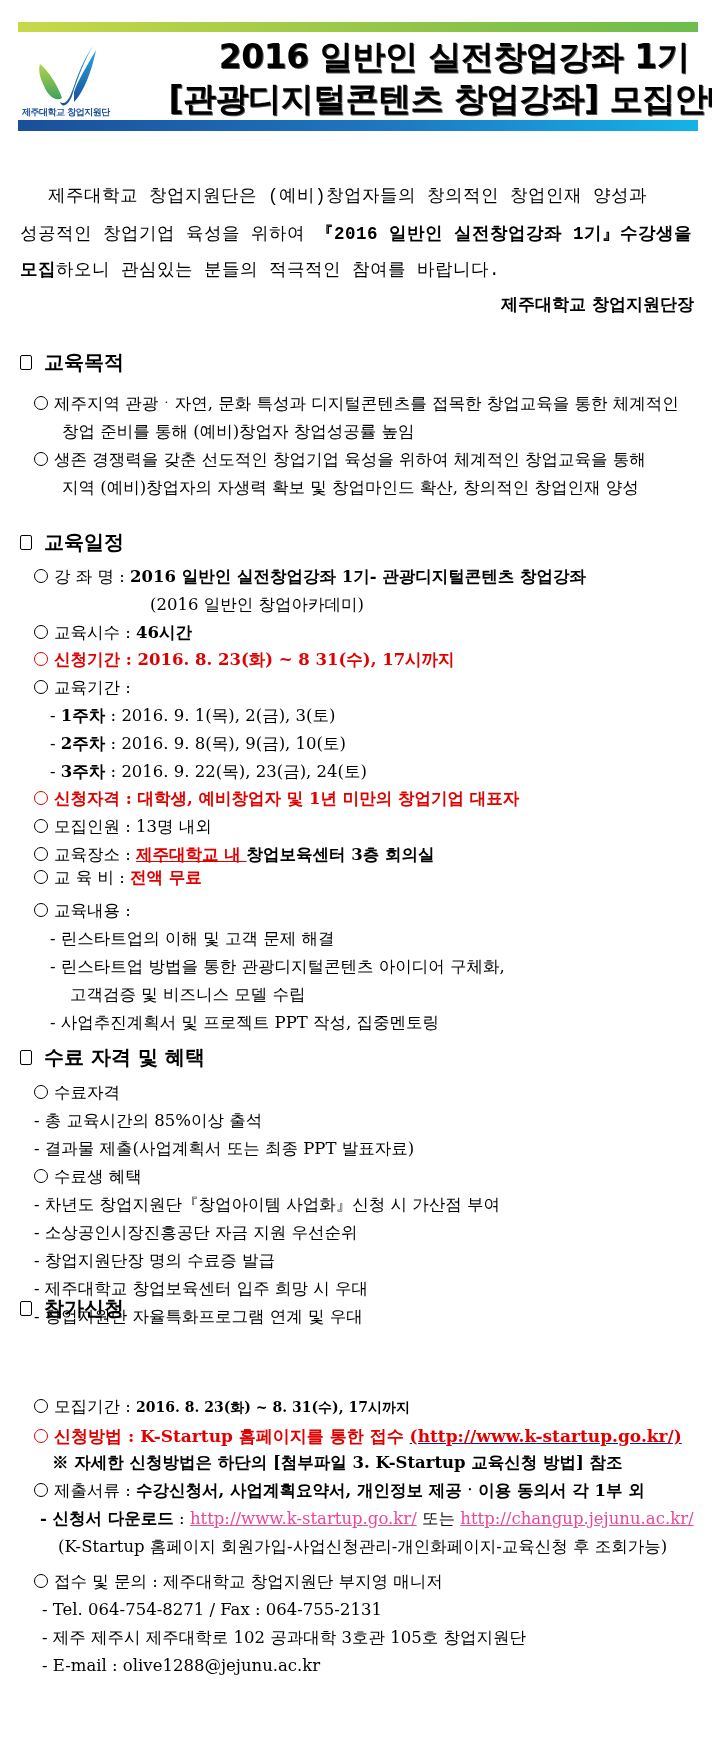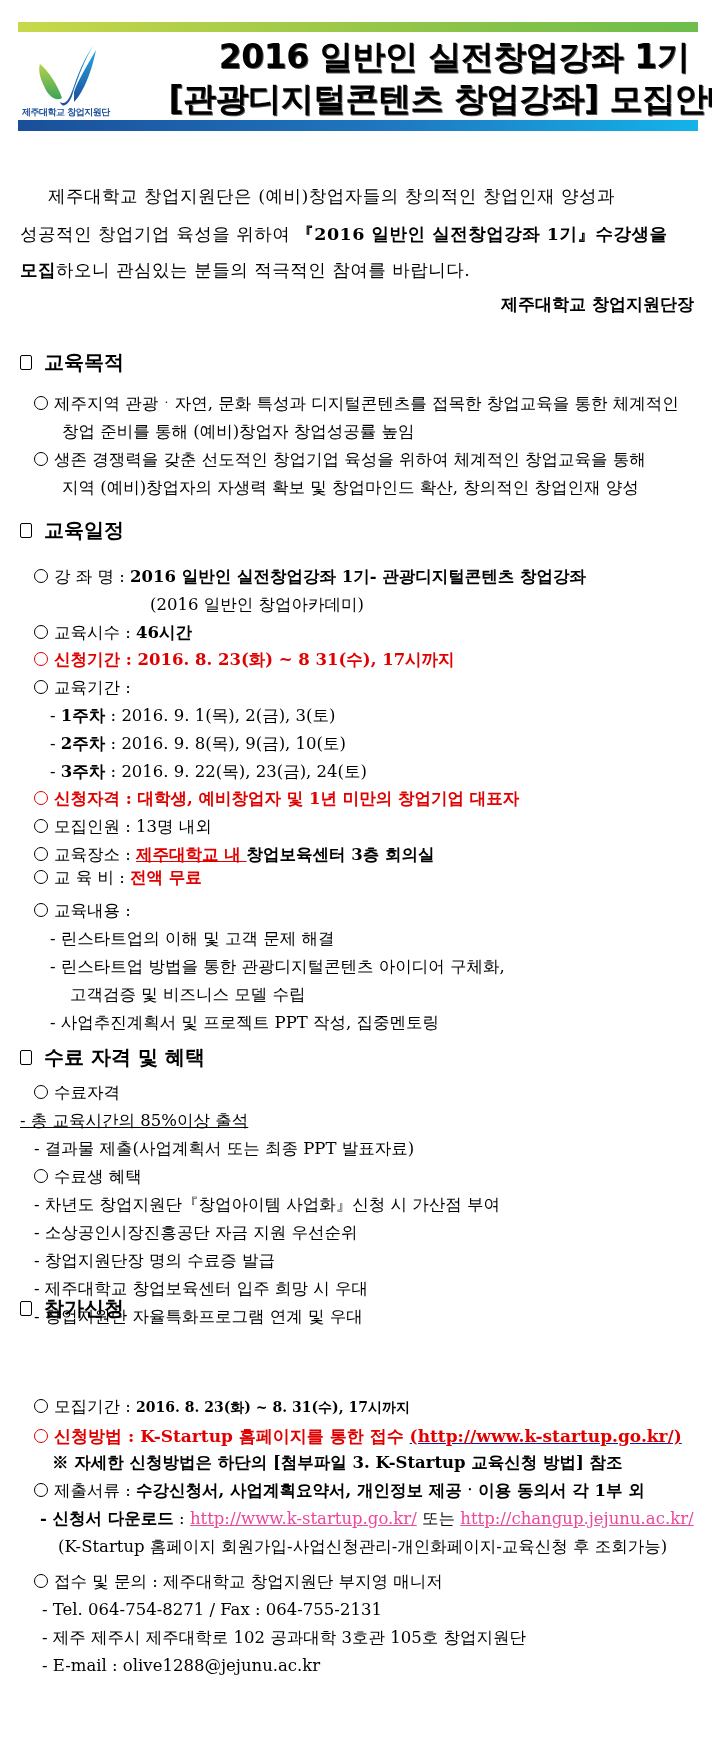--- a/index.html
+++ b/index.html
@@ -33,21 +33,21 @@
   }
   .title {
     position: absolute; left: 124px; top: 36px; width: 580px;
     text-align: center; font-family: "DejaVu Sans", sans-serif;
     font-weight: bold; font-size: 33px; line-height: 42px; letter-spacing: -0.5px;
     text-shadow: 1px 1px 0 #555;
     margin-left: 40px;
   }
   .content { position: absolute; left: 0; top: 0; width: 712px; }
   .p { position: absolute; white-space: nowrap; font-size: 16.5px; line-height: 24px; }
-  .intro { left: 20px; width: 672px; font-size: 17.5px; letter-spacing: 0.5px; }
+  .intro { left: 20px; width: 672px; font-size: 17.5px; letter-spacing: 0.5px; font-family: Liberation Mono, monospace; }
   .b { font-weight: bold; }
   .red { color: #e00000; }
   .sec {
     position: absolute; left: 20px; font-family: "DejaVu Sans", sans-serif;
     font-weight: bold; font-size: 20px; line-height: 28px; display: flex; align-items: center;
   }
   .sq {
     display: inline-block; width: 12px; height: 15px; border: 1.5px solid #000;
     border-radius: 2px; margin-right: 12px;
   }
@@ -97,21 +97,21 @@
 
   <div class="sec" style="top:348px;">
       <span class="sq"></span>
       <span>교육목적</span>
     </div>
   <div class="p" style="top:392px; left:34px;"><span class="circ"></span><span>제주지역 관광ㆍ자연, 문화 특성과 디지털콘텐츠를 접목한 창업교육을 통한 체계적인</span></div>
   <div class="p" style="top:420px; left:62px;">창업 준비를 통해 (예비)창업자 창업성공률 높임</div>
   <div class="p" style="top:448px; left:34px;"><span class="circ"></span><span>생존 경쟁력을 갖춘 선도적인 창업기업 육성을 위하여 체계적인 창업교육을 통해</span></div>
   <div class="p" style="top:476px; left:62px;">지역 (예비)창업자의 자생력 확보 및 창업마인드 확산, 창의적인 창업인재 양성</div>
 
-  <div class="sec" style="top:516px;">
+  <div class="sec" style="top:528px;">
       <span class="sq"></span>
       <span>교육일정</span>
     </div>
   <div class="p" style="top:565px; left:34px;"><span class="circ"></span><span>강 좌 명 :</span> <span class="b">2016 일반인 실전창업강좌 1기- 관광디지털콘텐츠 창업강좌</span></div>
   <div class="p" style="top:593px; left:150px;">(2016 일반인 창업아카데미)</div>
   <div class="p" style="top:621px; left:34px;"><span class="circ"></span><span>교육시수 :</span> <span class="b">46시간</span></div>
   <div class="p red b" style="top:648px; left:34px;"><span class="circ red-c"></span><span>신청기간 :</span> <span>2016. 8. 23(화) ~ 8 31(수), 17시까지</span></div>
   <div class="p" style="top:676px; left:34px;"><span class="circ"></span><span>교육기간 :</span></div>
   <div class="p" style="top:704px; left:50px;">- <span class="b">1주차</span> : <span>2016. 9. 1(목), 2(금), 3(토)</span></div>
   <div class="p" style="top:732px; left:50px;text-align:center;">- <span class="b">2주차</span> : <span>2016. 9. 8(목), 9(금), 10(토)</span></div>
@@ -124,21 +124,21 @@
   <div class="p" style="top:927px; left:50px;">- 린스타트업의 이해 및 고객 문제 해결</div>
   <div class="p" style="top:955px; left:50px;">- 린스타트업 방법을 통한 관광디지털콘텐츠 아이디어 구체화,</div>
   <div class="p" style="top:983px; left:70px;">고객검증 및 비즈니스 모델 수립</div>
   <div class="p" style="top:1011px; left:50px;">- 사업추진계획서 및 프로젝트 PPT 작성, 집중멘토링</div>
 
   <div class="sec" style="top:1043px;">
       <span class="sq"></span>
       <span>수료 자격 및 혜택</span>
     </div>
   <div class="p" style="top:1081px; left:34px;"><span class="circ"></span><span>수료자격</span></div>
-  <div class="p" style="top:1109px; left:20px;text-decoration:underline;">- 총 교육시간의 85%이상 출석</div>
+  <div class="p" style="top:1109px; left:34px;">- 총 교육시간의 85%이상 출석</div>
   <div class="p" style="top:1137px; left:34px;">- 결과물 제출(사업계획서 또는 최종 PPT 발표자료)</div>
   <div class="p" style="top:1165px; left:34px;"><span class="circ"></span><span>수료생 혜택</span></div>
   <div class="p" style="top:1193px; left:34px;">- 차년도 창업지원단『창업아이템 사업화』신청 시 가산점 부여</div>
   <div class="p" style="top:1221px; left:34px;">- 소상공인시장진흥공단 자금 지원 우선순위</div>
   <div class="p" style="top:1249px; left:34px;">- 창업지원단장 명의 수료증 발급</div>
   <div class="p" style="top:1277px; left:34px;">- 제주대학교 창업보육센터 입주 희망 시 우대</div>
   <div class="p" style="top:1305px; left:34px;">- 창업지원단 자율특화프로그램 연계 및 우대</div>
 
   <div class="sec" style="top:1294px;">
       <span class="sq"></span>

